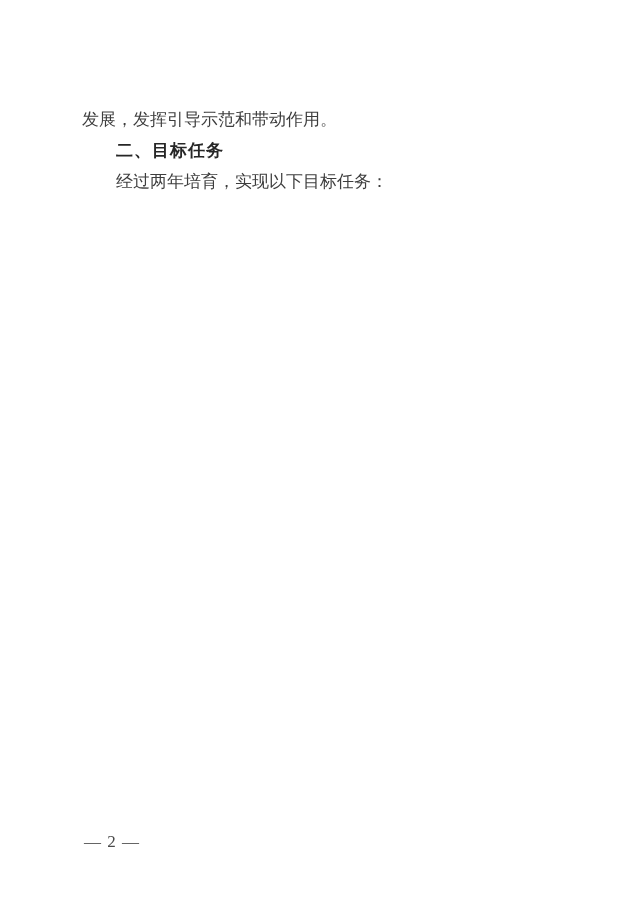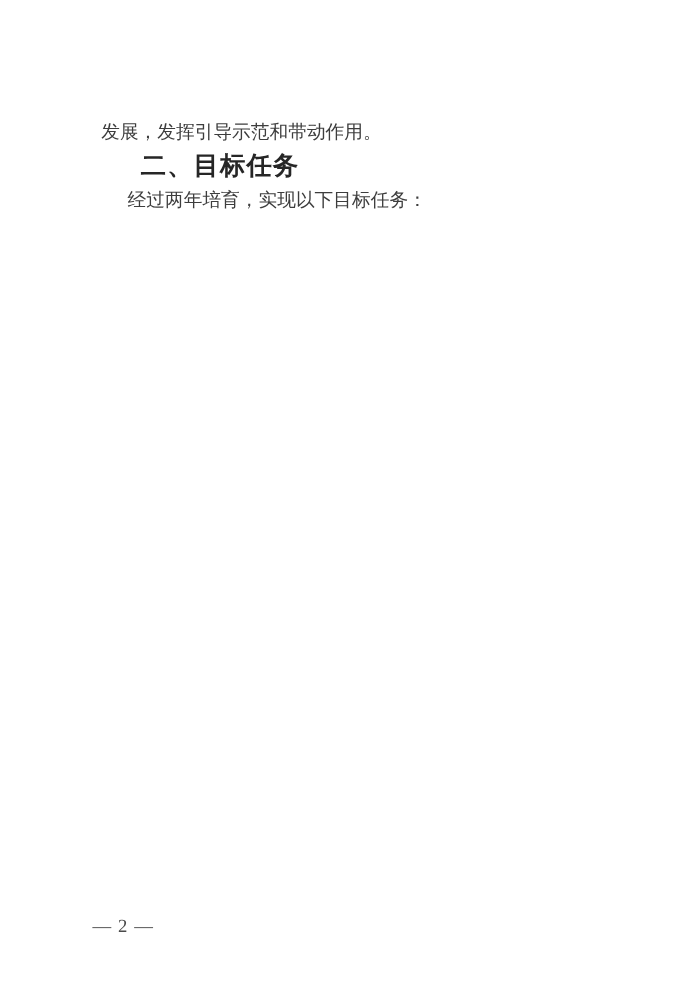--- a/index.html
+++ b/index.html
@@ -30,27 +30,26 @@
     margin: 0;
     font-size: 17px;
     line-height: 31px;
     text-align: justify;
     text-justify: inter-character;
     text-indent: 2em;
     word-break: break-all;
   }
   .para.continuation {
     text-indent: 0;
-    margin-left: 10px;
   }
   .heading {
     margin: 0;
     font-family: "Liberation Sans", "DejaVu Sans", sans-serif;
     font-weight: bold;
-    font-size: 23px;
+    font-size: 17px;
     line-height: 31px;
     color: #262626;
     text-indent: 2em;
     text-align: left;
     letter-spacing: 1px;
   }
   .footer {
     position: absolute;
     left: 84px;
     top: 832px;

